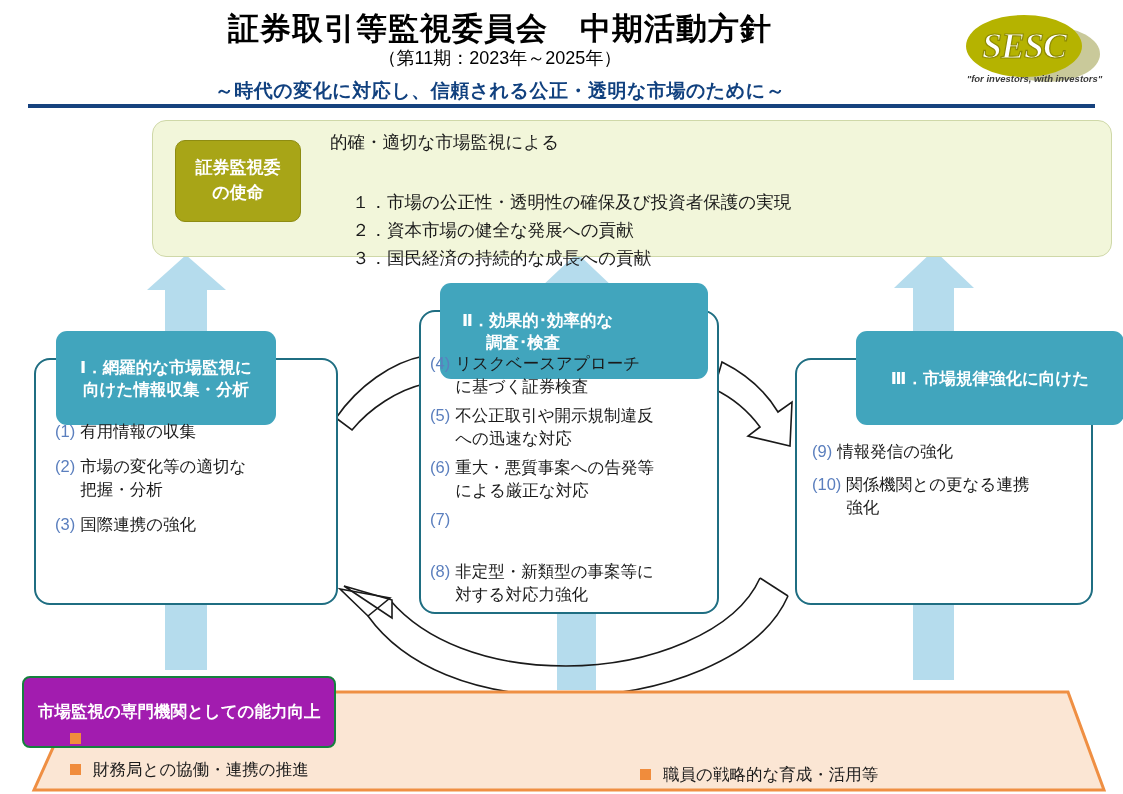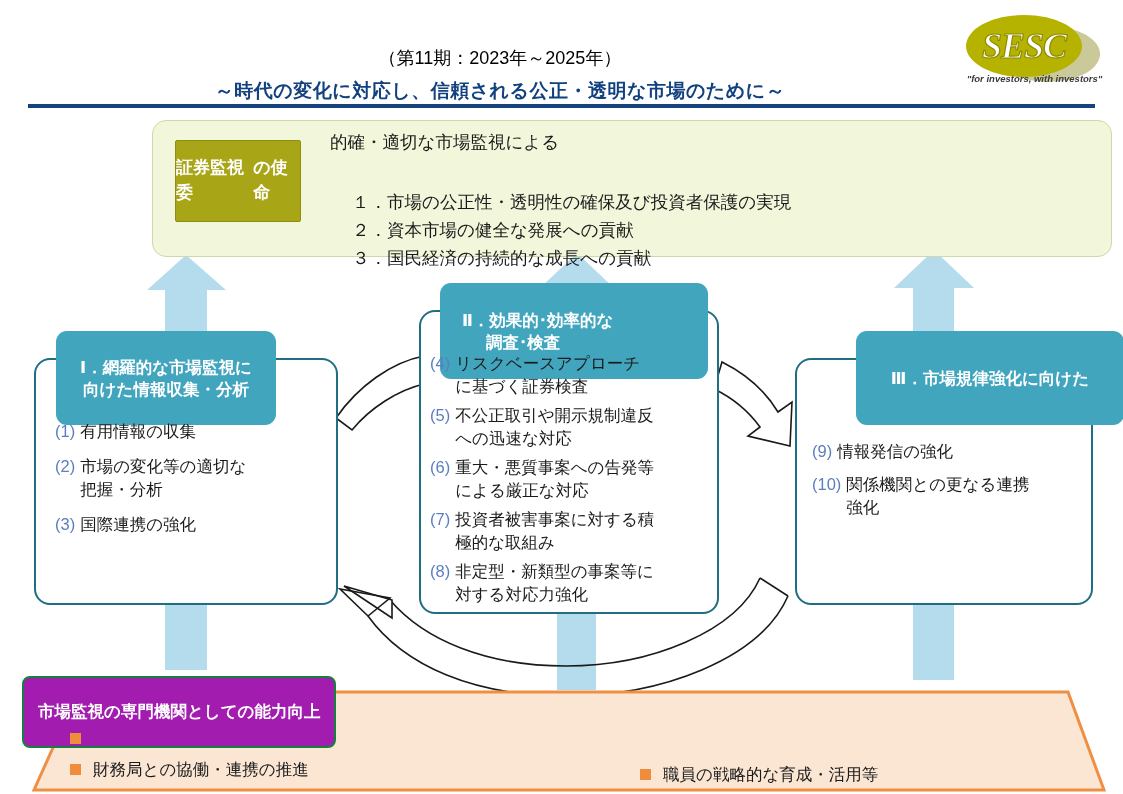--- a/index.html
+++ b/index.html
@@ -36,23 +36,23 @@
     font-size:9.5px;font-style:italic;font-weight:bold;color:#3a3a3a;
   }
 
   
   #mission-panel{
     left:152px;top:120px;width:958px;height:135px;
     background:#f2f6da;border:1px solid #cfd8a8;border-radius:14px;
   }
   #mission-label{
     left:175px;top:140px;width:124px;height:80px;
-    background:#a8a517;border:1px solid #8e8c12;border-radius:2px;
+    background:#a8a517;border:1px solid #8e8c12;border-radius:10px;
     color:#ffffff;font-size:17px;font-weight:bold;
-    display:flex;align-items:center;justify-content:center;
+    display:flex;flex-direction:column;align-items:center;justify-content:center;
     line-height:1.45;
   }
   #mission-lead{left:330px;top:130px;font-size:17.5px;color:#1a1a1a;}
   .mission-item{
     position:absolute;left:352px;font-size:17.5px;color:#1a1a1a;white-space:nowrap;margin-top:31px;
   }
 
   
   .up-arrow{background:#b5dced;}
 
@@ -91,20 +91,21 @@
   }
   .sq{
     width:11px;height:11px;background:#f08c3c;flex:none;margin-right:12px;margin-top:5px;
   }
 </style>
 </head>
 <body>
 
 <div class="stage">
 
+  <div class="abs" id="header-title">証券取引等監視委員会　中期活動方針</div>
   <div class="abs" id="header-subtitle">（第11期：2023年～2025年）</div>
   <div class="abs" id="header-tagline">～時代の変化に対応し、信頼される公正・透明な市場のために～</div>
   <div class="abs" id="header-rule"></div>
 
   <svg class="abs" id="logo" viewBox="0 0 165 90">
     <ellipse cx="96" cy="46" rx="52" ry="28" fill="#c9c99a"></ellipse>
     <ellipse cx="72" cy="38" rx="58" ry="31" fill="#b5b300"></ellipse>
     <text x="72" y="50" text-anchor="middle" font-family="Liberation Serif, serif" font-size="36" font-weight="bold" font-style="italic" fill="#ffffff" stroke="#8d8b00" stroke-width="1.2" letter-spacing="-1">SESC</text>
   </svg>
   <div class="abs" id="logo-tagline">"for investors, with investors"</div>
@@ -177,22 +178,20 @@
     <span class="bullet-txt">不公正取引や開示規制違反
 への迅速な対応</span>
   </div>
   <div class="abs bullet-row" style="left:430px;top:456px;width:280px;">
     <span class="bullet-num">(6)</span>
     <span class="bullet-txt">重大・悪質事案への告発等
 による厳正な対応</span>
   </div>
   <div class="abs bullet-row" style="left:430px;top:508px;width:280px;">
     <span class="bullet-num">(7)</span>
-    <span class="bullet-txt">投資者被害事案に対する積
-極的な取組み</span>
   </div>
   <div class="abs bullet-row" style="left:430px;top:560px;width:280px;">
     <span class="bullet-num">(8)</span>
     <span class="bullet-txt">非定型・新類型の事案等に
 対する対応力強化</span>
   </div>
 
   <div class="abs pillar-card" style="left:795px;top:358px;width:294px;height:243px;"></div>
   <div class="abs pillar-head" style="left:856px;top:331px;width:268px;height:50px;">
     <span>Ⅲ．市場規律強化に向けた</span>

